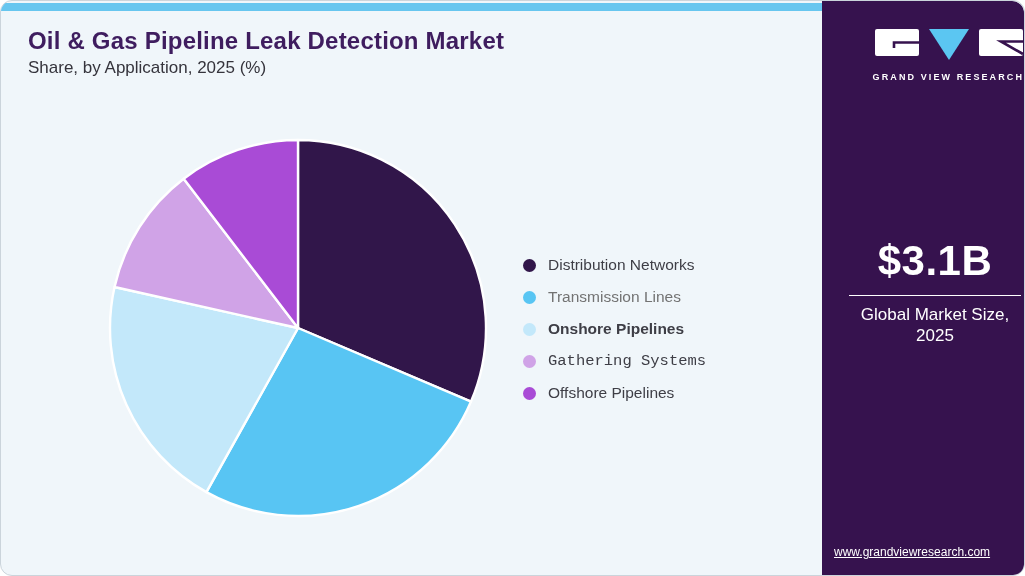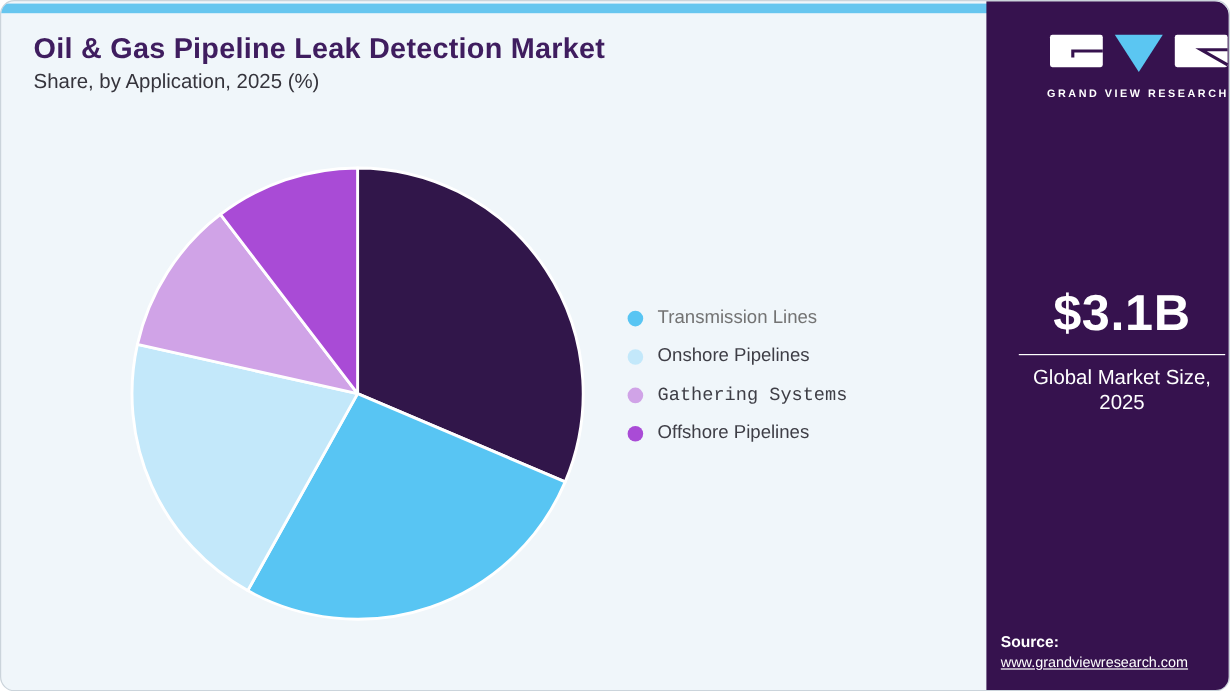--- a/index.html
+++ b/index.html
@@ -84,26 +84,30 @@
     <svg id="pie" class="pie-svg" width="823" height="576" viewBox="0 0 823 576">
         <path d="M 297 327 L 297.00 139.00 A 188 188 0 0 1 470.00 400.58 Z" fill="#31164A" stroke="#FFFFFF" stroke-width="2.4" stroke-linejoin="round"></path>
         <path d="M 297 327 L 470.00 400.58 A 188 188 0 0 1 205.40 491.17 Z" fill="#58C5F3" stroke="#FFFFFF" stroke-width="2.4" stroke-linejoin="round"></path>
         <path d="M 297 327 L 205.40 491.17 A 188 188 0 0 1 113.53 285.99 Z" fill="#C3E8FA" stroke="#FFFFFF" stroke-width="2.4" stroke-linejoin="round"></path>
         <path d="M 297 327 L 113.53 285.99 A 188 188 0 0 1 182.71 177.73 Z" fill="#D0A3E7" stroke="#FFFFFF" stroke-width="2.4" stroke-linejoin="round"></path>
         <path d="M 297 327 L 182.71 177.73 A 188 188 0 0 1 297.00 139.00 Z" fill="#A94BD6" stroke="#FFFFFF" stroke-width="2.4" stroke-linejoin="round"></path>
       </svg>
 
     <div class="legend" id="legend">
         <div class="legend-row">
+          <span class="legend-bullet" style="background: rgb(49, 22, 74);"></span>
+          <span class="legend-label" style="color: rgb(62, 62, 70);">Distribution Networks</span>
+        </div>
+        <div class="legend-row">
           <span class="legend-bullet" style="background: rgb(88, 197, 243);"></span>
           <span class="legend-label" style="color: #737373;">Transmission Lines</span>
         </div>
         <div class="legend-row">
           <span class="legend-bullet" style="background: rgb(195, 232, 250);"></span>
-          <span class="legend-label" style="color: rgb(62, 62, 70);">Onshore Pipelines</span>
+          <span class="legend-label" style="color: rgb(62, 62, 70); font-weight: bold;">Onshore Pipelines</span>
         </div>
         <div class="legend-row">
           <span class="legend-bullet" style="background: rgb(208, 163, 231);"></span>
           <span class="legend-label" style="color: rgb(62, 62, 70); font-family: Liberation Mono, monospace;">Gathering Systems</span>
         </div>
         <div class="legend-row">
           <span class="legend-bullet" style="background: rgb(169, 75, 214);"></span>
           <span class="legend-label" style="color: rgb(62, 62, 70);">Offshore Pipelines</span>
         </div>
       </div>
@@ -129,18 +133,17 @@
     <div class="market-block">
       <div class="market-size-value">$3.1B</div>
       <div class="market-divider"></div>
       <div class="market-size-label">
         <span>Global Market Size,</span><br>
         <span>2025</span>
       </div>
     </div>
 
     <div class="source-block">
-      <div class="source-label">Source:</div>
       <div class="source-url">www.grandviewresearch.com</div>
     </div>
 
   </aside>
 </div>
 
 </body></html>

